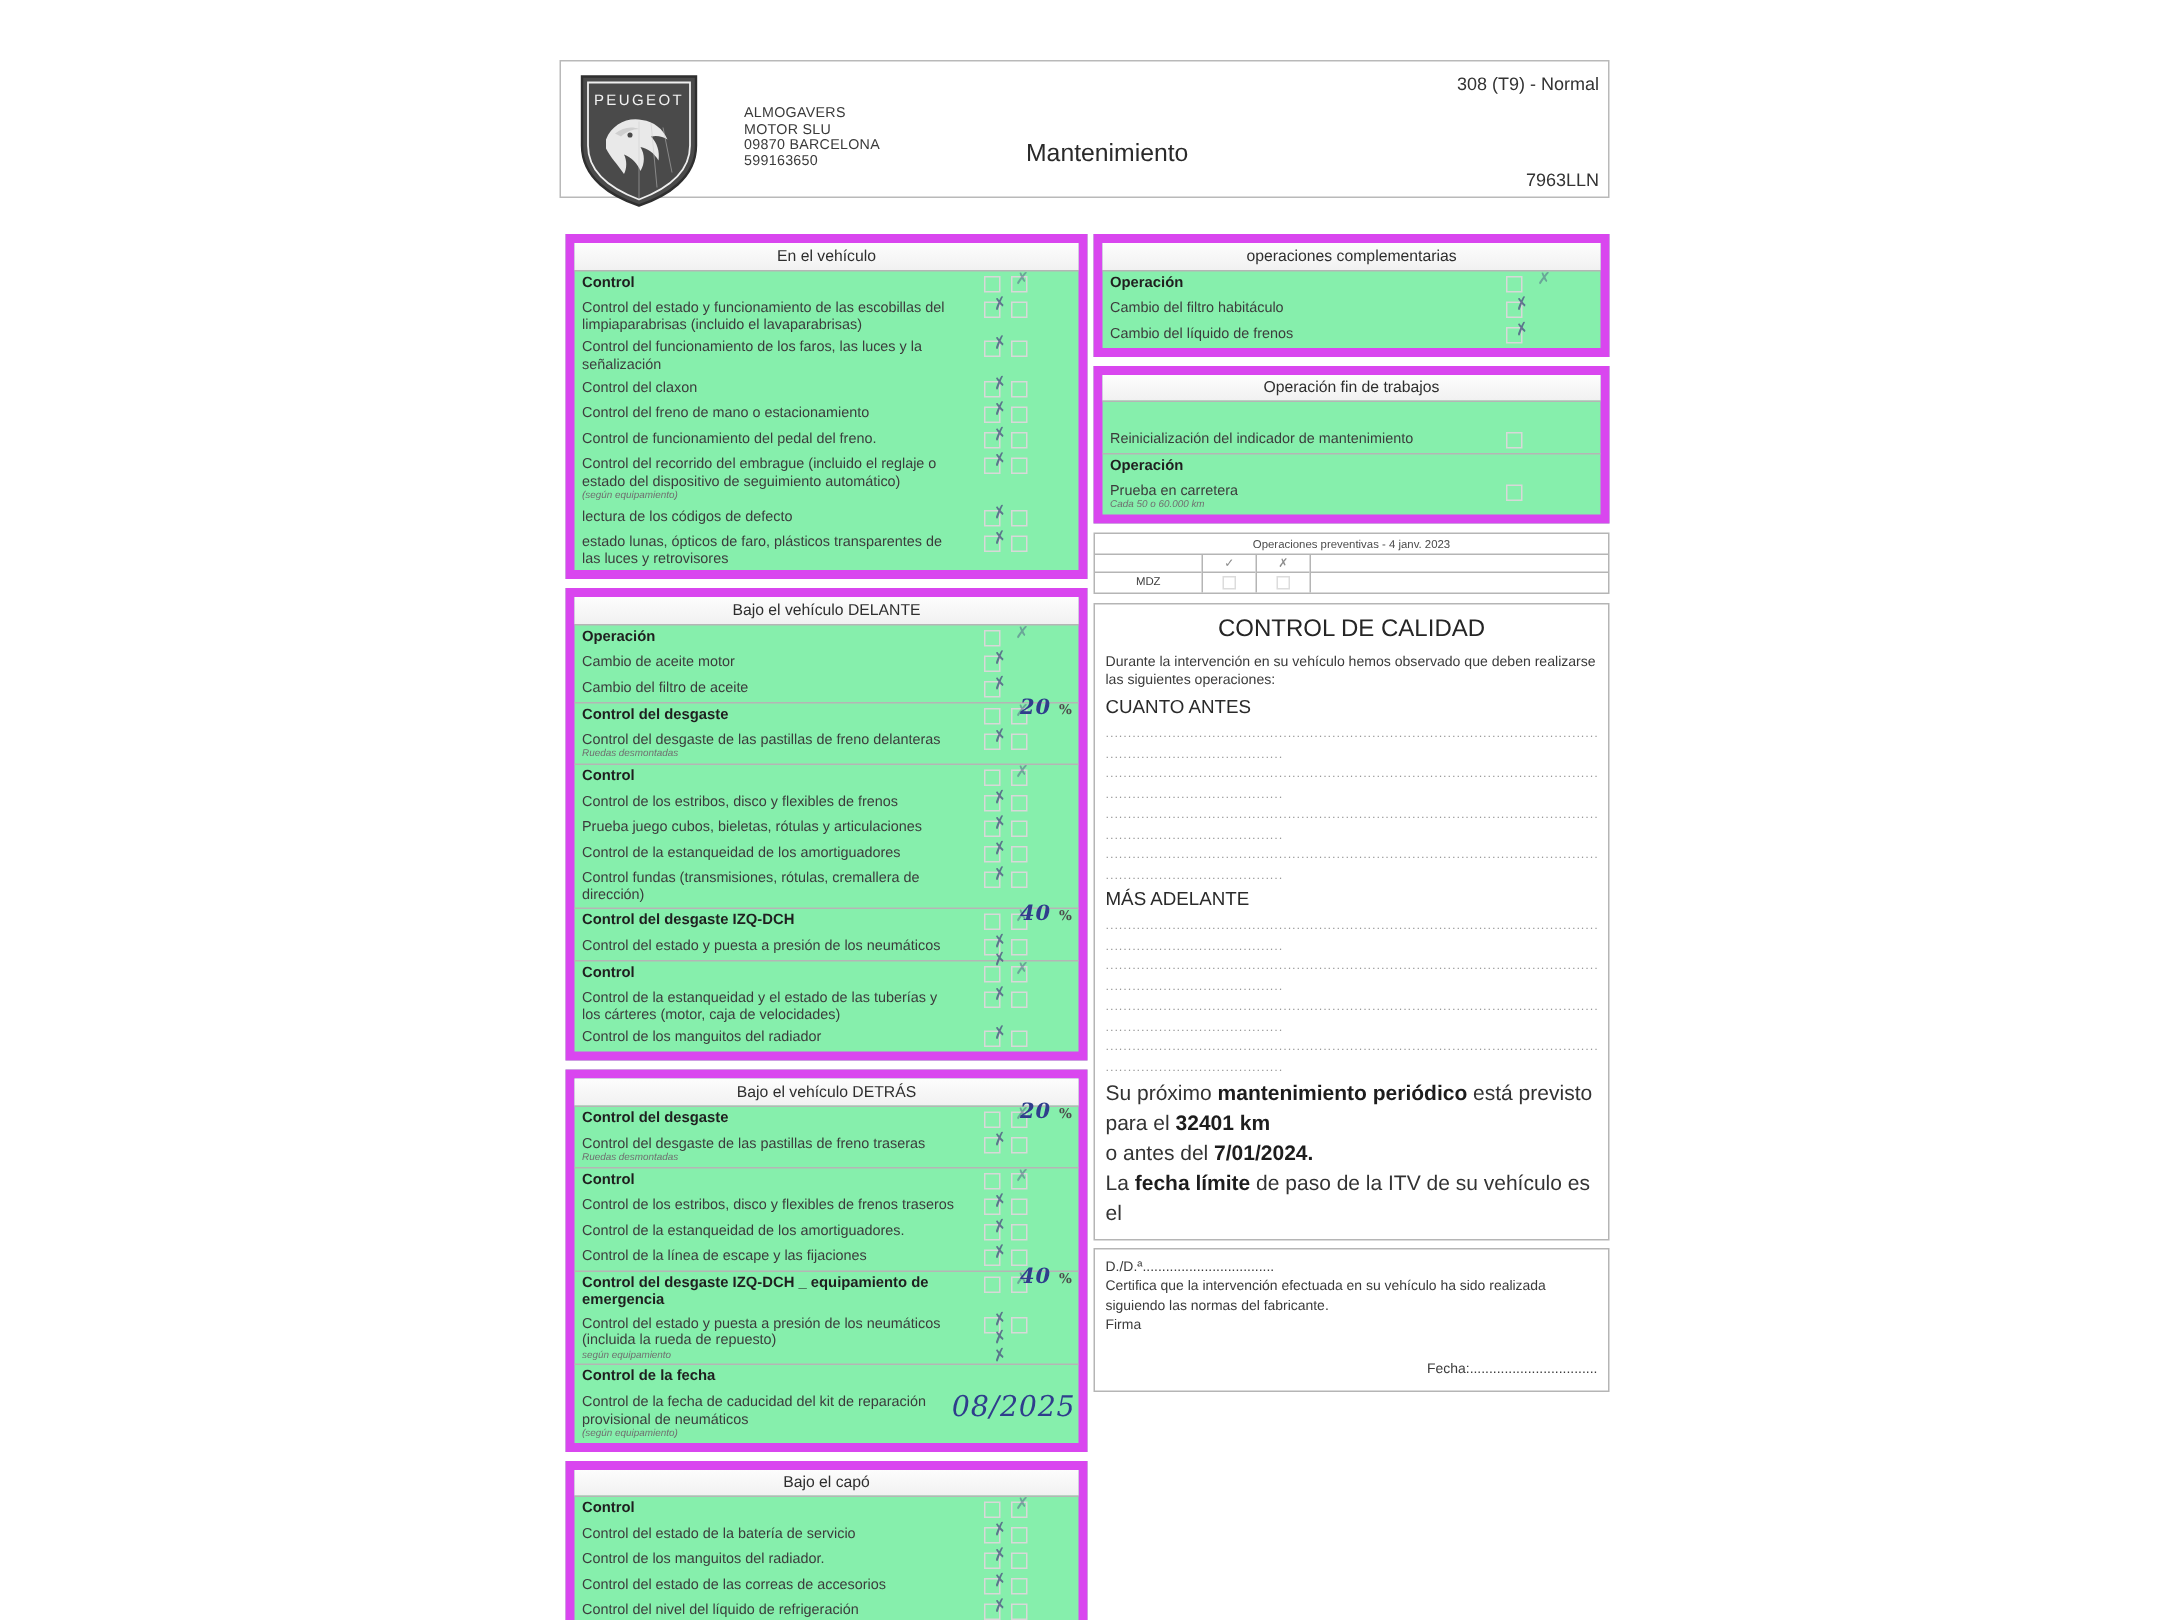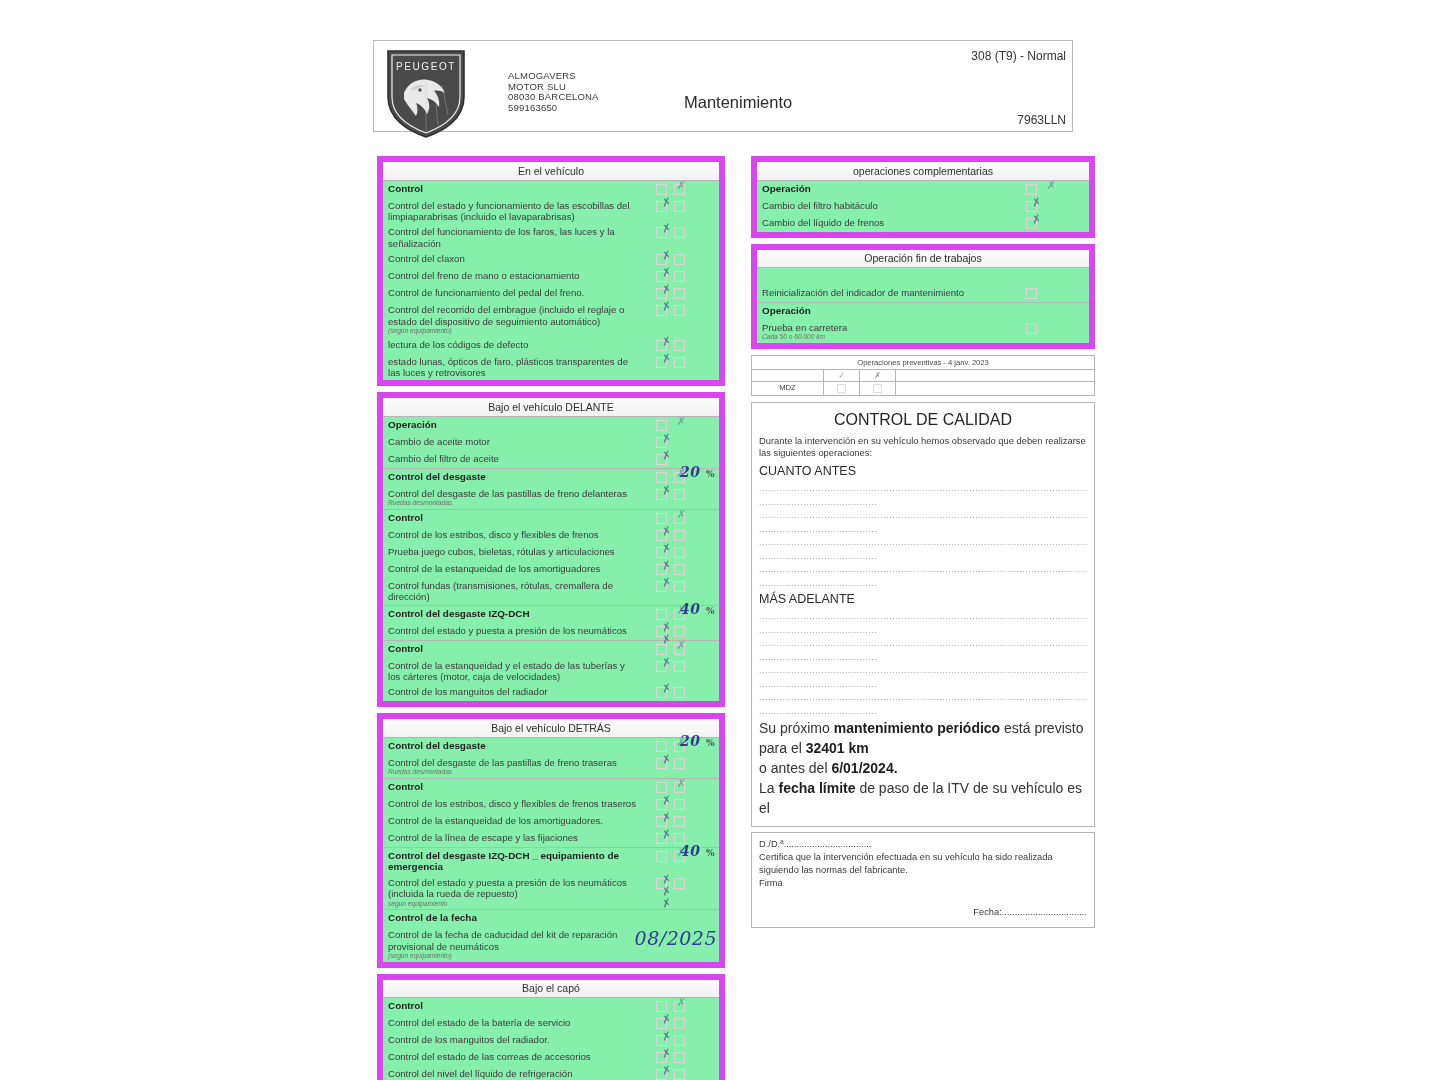--- a/index.html
+++ b/index.html
@@ -38,21 +38,20 @@
     height: 96px;
   }
   .dealer {
     position: absolute;
     left: 122px;
     top: 30px;
     font-size: 9.5px;
     line-height: 10.6px;
     color: #3a3a3a;
     letter-spacing: .2px;
-    margin-left: 12px;
   }
   .doc-title {
     position: absolute;
     left: 310px;
     top: 52px;
     font-size: 16.5px;
     color: #2a2a2a;
   }
   .model {
     position: absolute;
@@ -69,21 +68,21 @@
     color: #333;
   }
   
   .cols {
     position: absolute;
     top: 116px;
     left: 0;
     width: 700px;
   }
   .col-left { position: absolute; left: 4px; top: 0; width: 348px; }
-  .col-right { position: absolute; left: 356px; top: 0; width: 344px; margin-left: 22px; }
+  .col-right { position: absolute; left: 356px; top: 0; width: 344px; }
 
   .block {
     border: 6px solid #d946ef;
     background: #86efac;
     box-sizing: border-box;
     margin-bottom: 6px;
   }
   .sec-head {
     text-align: center;
     font-size: 10.5px;
@@ -254,21 +253,21 @@
           <line x1="44" y1="36" x2="44" y2="88"></line>
           <line x1="52" y1="37" x2="56" y2="80"></line>
           <line x1="60" y1="40" x2="66" y2="70"></line>
         </g>
       </svg>
     </div>
 
     <div class="dealer">
       <div>ALMOGAVERS</div>
       <div>MOTOR SLU</div>
-      <div>08030 BARCELONA</div>
+      <div>09870 BARCELONA</div>
       <div>599163650</div>
     </div>
 
     <div class="doc-title">Mantenimiento</div>
     <div class="model">308 (T9) - Normal</div>
     <div class="plate">7963LLN</div>
   </div>
 
   <div class="cols">
     <div class="col-left" id="col-left">
@@ -422,21 +421,21 @@
             <div class="dots short">........................................</div>
             <div class="dots">........................................................................................................................</div>
             <div class="dots short">........................................</div>
           </div>
 
         <div class="q-foot">
           <div>
             <span>Su próximo </span><b>mantenimiento periódico</b><span> está previsto para el </span><b>32401 km</b>
           </div>
           <div>
-            <span>o antes del </span><b>6/01/2024.</b>
+            <span>o antes del </span><b>7/01/2024.</b>
           </div>
           <div>
             <span>La </span><b>fecha límite</b><span> de paso de la ITV de su vehículo es el</span>
           </div>
         </div>
       </div>
 
       <div class="sign">
         <div>
           <span>D./D.ª</span><span>..................................</span>

